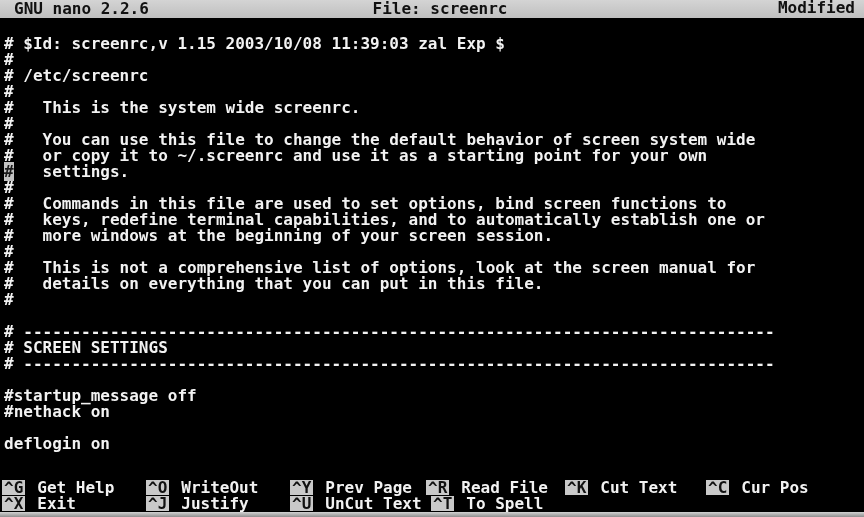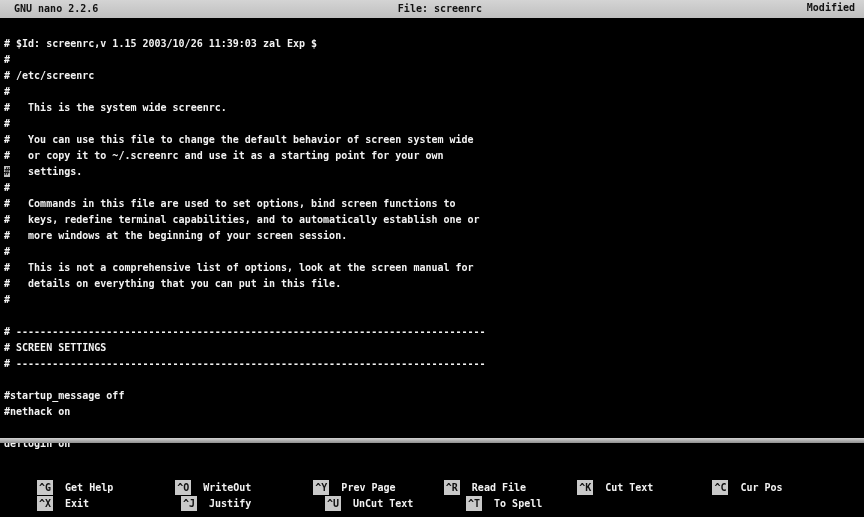--- a/index.html
+++ b/index.html
@@ -4,24 +4,24 @@
 <style>
   html, body { margin: 0; padding: 0; }
   body {
     width: 864px; height: 517px;
     background: #000;
     overflow: hidden;
     font-family: "DejaVu Sans Mono", "Liberation Mono", monospace;
   }
   .terminal {
     position: relative;
-    width: 864px; height: 443px;
+    width: 864px; height: 517px;
     background: #000;
     color: #f2f2f2;
-    font-size: 10px;
+    font-size: 16px;
     font-weight: bold;
     line-height: 16px;
   }
   
   .titlebar {
     position: absolute; top: 0; left: 0; right: 0;
     height: 18px;
     background: linear-gradient(#d4d4d4, #bfbfbf);
     color: #111;
   }
@@ -35,21 +35,21 @@
   .line {
     height: 16px; line-height: 16px;
     white-space: pre;
   }
   .cursor {
     background: #c2c2c2;
     color: #1a1a1a;
   }
   
   .shortcuts {
-    position: absolute; left: 2px; right: 0; top: 480px; margin-left: 35px;
+    position: absolute; left: 2px; right: 0; top: 480px;
   }
   .sc-row { display: flex; height: 16px; line-height: 15px; }
   .sc-cell { white-space: pre; }
   .sc-cell.c0 { width: 144px; }
   .sc-cell.c1 { width: 144px; }
   .sc-cell.c2 { width: 139px; }
   .sc-cell.c3 { width: 136px; }
   .sc-cell.c4 { width: 141px; }
   .sc-cell.c5 { width: 158px; }
   .sc-key {
@@ -71,21 +71,21 @@
 
 <div class="terminal">
 
   <div class="titlebar">
     <span class="tb-left">GNU nano 2.2.6</span>
     <span class="tb-center">File: screenrc</span>
     <span class="tb-right">Modified</span>
   </div>
 
   <div class="editor" id="editor">
-      <div class="line"># $Id: screenrc,v 1.15 2003/10/26 11:39:03 zal Exp $</div>
+      <div class="line"># $Id: screenrc,v 1.15 2003/10/08 11:39:03 zal Exp $</div>
       <div class="line">#</div>
       <div class="line"># /etc/screenrc</div>
       <div class="line">#</div>
       <div class="line">#   This is the system wide screenrc.</div>
       <div class="line">#</div>
       <div class="line">#   You can use this file to change the default behavior of screen system wide</div>
       <div class="line">#   or copy it to ~/.screenrc and use it as a starting point for your own</div>
       <div class="line"><span class="cursor">#</span>   settings.</div>
       <div class="line">#</div>
       <div class="line">#   Commands in this file are used to set options, bind screen functions to</div>

